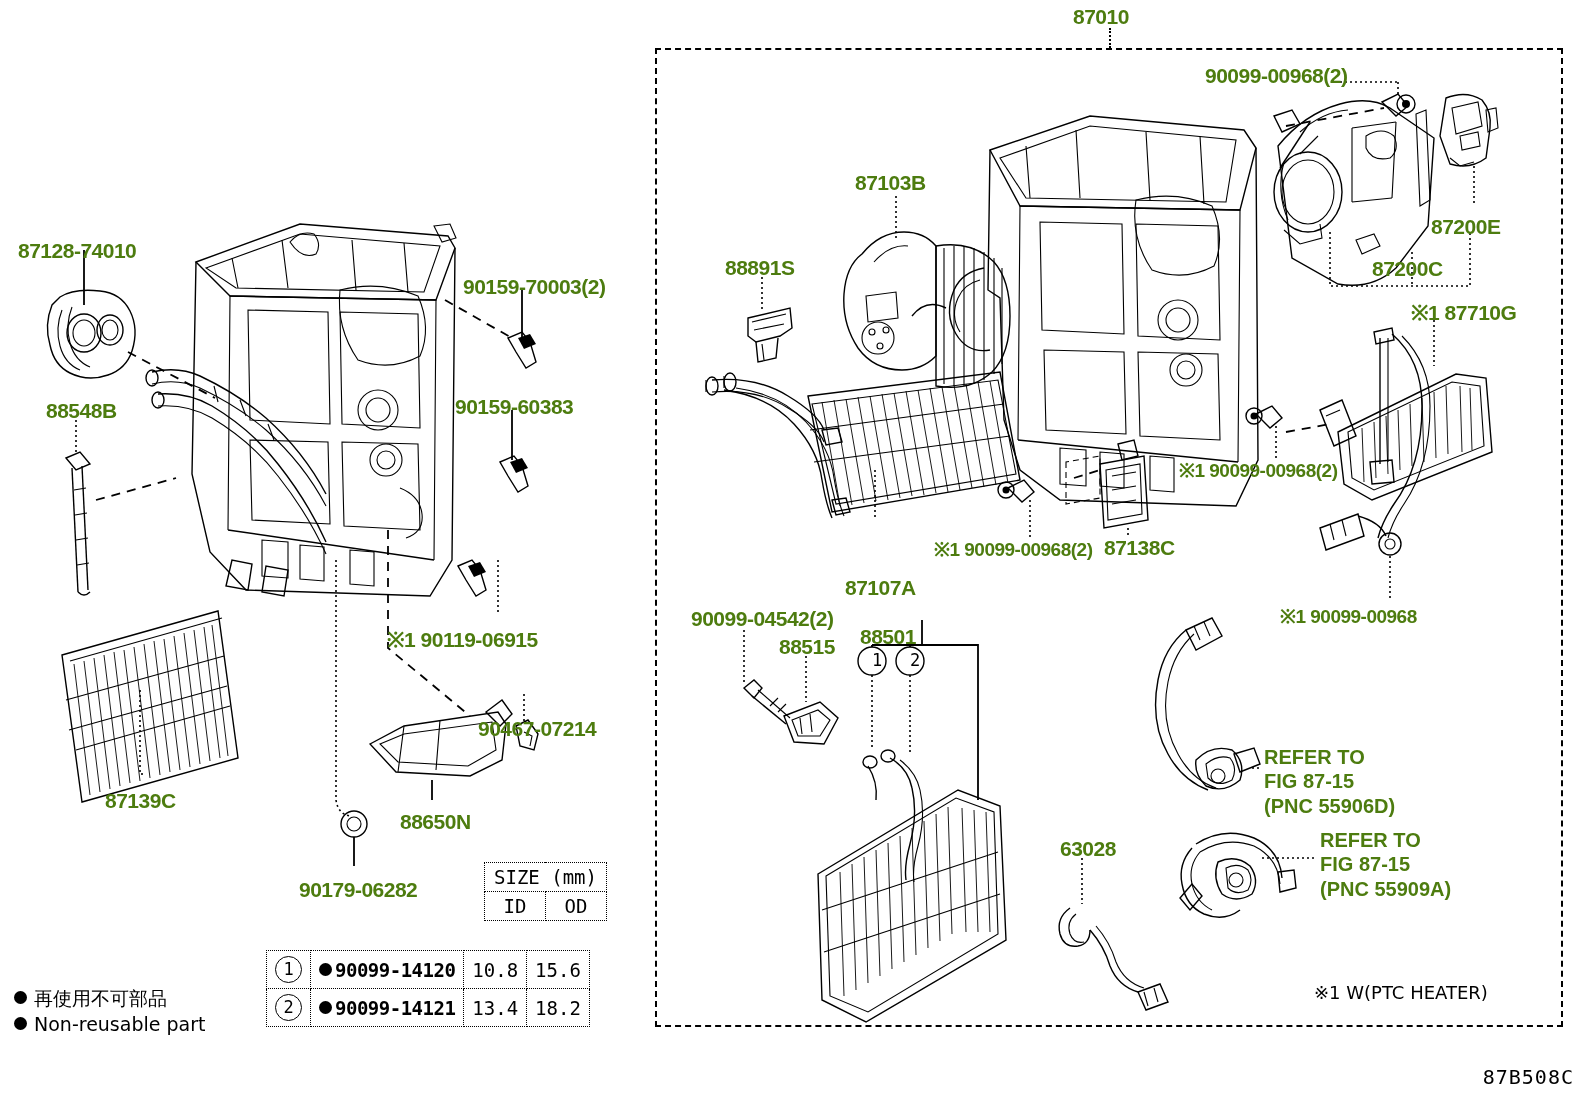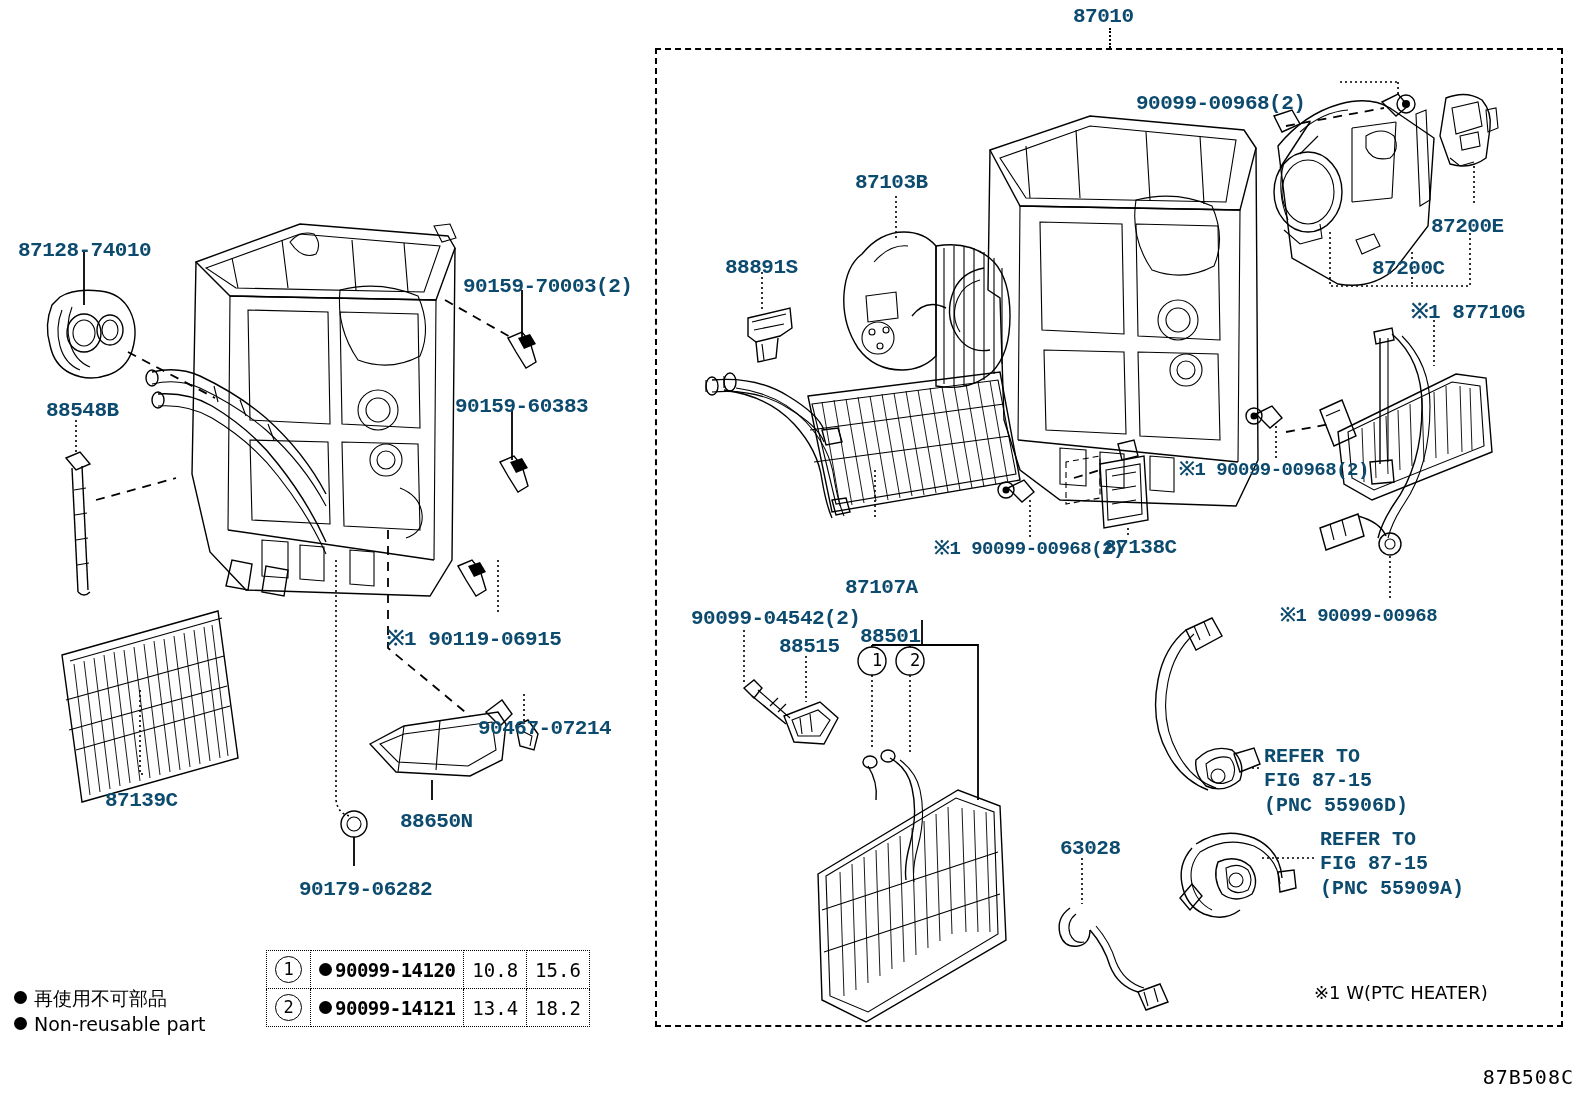--- a/index.html
+++ b/index.html
@@ -6,26 +6,26 @@
   #page{
     position:relative;
     width:1592px;height:1099px;
     background:#ffffff;
     font-family:"DejaVu Sans Mono", monospace;
     color:#000000;
     overflow:hidden;
   }
   .lbl{
     position:absolute;
-    font-family:Liberation Mono, monospace;
+    font-family:Liberation Sans, sans-serif;
     font-size:21px;
     font-weight:bold;
     letter-spacing:-0.5px;
     white-space:nowrap;
-    color:#0c4a6e;
+    color:#4d7c0f;
     line-height:1.05;
   }
   .lbl.sm{font-size:19px;}
   .lbl.refer{font-size:20px;line-height:1.22;letter-spacing:0px;}
   .legend{
     position:absolute;
     font-family:"DejaVu Sans", sans-serif;
     font-size:19px;
     white-space:nowrap;
     color:#000;
@@ -511,21 +511,21 @@
   <div class="lbl" style="left:18px;top:240px;">87128-74010</div>
   <div class="lbl" style="left:46px;top:400px;">88548B</div>
   <div class="lbl" style="left:463px;top:276px;">90159-70003(2)</div>
   <div class="lbl" style="left:455px;top:396px;">90159-60383</div>
   <div class="lbl" style="left:387px;top:629px;">※1 90119-06915</div>
   <div class="lbl" style="left:478px;top:718px;text-align:center;">90467-07214</div>
   <div class="lbl" style="left:105px;top:790px;">87139C</div>
   <div class="lbl" style="left:400px;top:811px;">88650N</div>
   <div class="lbl" style="left:299px;top:879px;">90179-06282</div>
 
-  <div class="lbl" style="left:1136px;top:65px;margin-top:28px;">90099-00968(2)</div>
+  <div class="lbl" style="left:1205px;top:65px;">90099-00968(2)</div>
   <div class="lbl" style="left:855px;top:172px;">87103B</div>
   <div class="lbl" style="left:725px;top:257px;">88891S</div>
   <div class="lbl" style="left:1431px;top:216px;">87200E</div>
   <div class="lbl" style="left:1372px;top:258px;">87200C</div>
   <div class="lbl" style="left:1411px;top:302px;">※1 87710G</div>
   <div class="lbl" style="left:845px;top:535px;margin-top:42px;">87107A</div>
   <div class="lbl sm" style="left:934px;top:540px;">※1 90099-00968(2)</div>
   <div class="lbl" style="left:1104px;top:537px;">87138C</div>
   <div class="lbl sm" style="left:1179px;top:461px;">※1 90099-00968(2)</div>
   <div class="lbl sm" style="left:1280px;top:607px;">※1 90099-00968</div>
@@ -543,20 +543,31 @@
     <div>(PNC 55906D)</div>
   </div>
   <div class="lbl refer" style="left:1320px;top:828px;">
     <div>REFER TO</div>
     <div>FIG 87-15</div>
     <div>(PNC 55909A)</div>
   </div>
 
   <div style="position:absolute;left:1314px;top:982px;font-family:'DejaVu Sans',sans-serif;font-size:18px;white-space:nowrap;">※1 W(PTC HEATER)</div>
 
+  <table id="sizeTable">
+    <tbody>
+        <tr>
+      <td colspan="2">SIZE (mm)</td>
+    </tr>
+    <tr>
+      <td>ID</td>
+      <td>OD</td>
+    </tr>
+  </tbody>
+    </table>
 
   <table id="partTable">
     <tbody>
         <tr>
       <td><span class="circnum">1</span></td>
       <td class="pn"><span class="bdot"></span><span>90099-14120</span></td>
       <td>10.8</td>
       <td>15.6</td>
     </tr>
     <tr>

